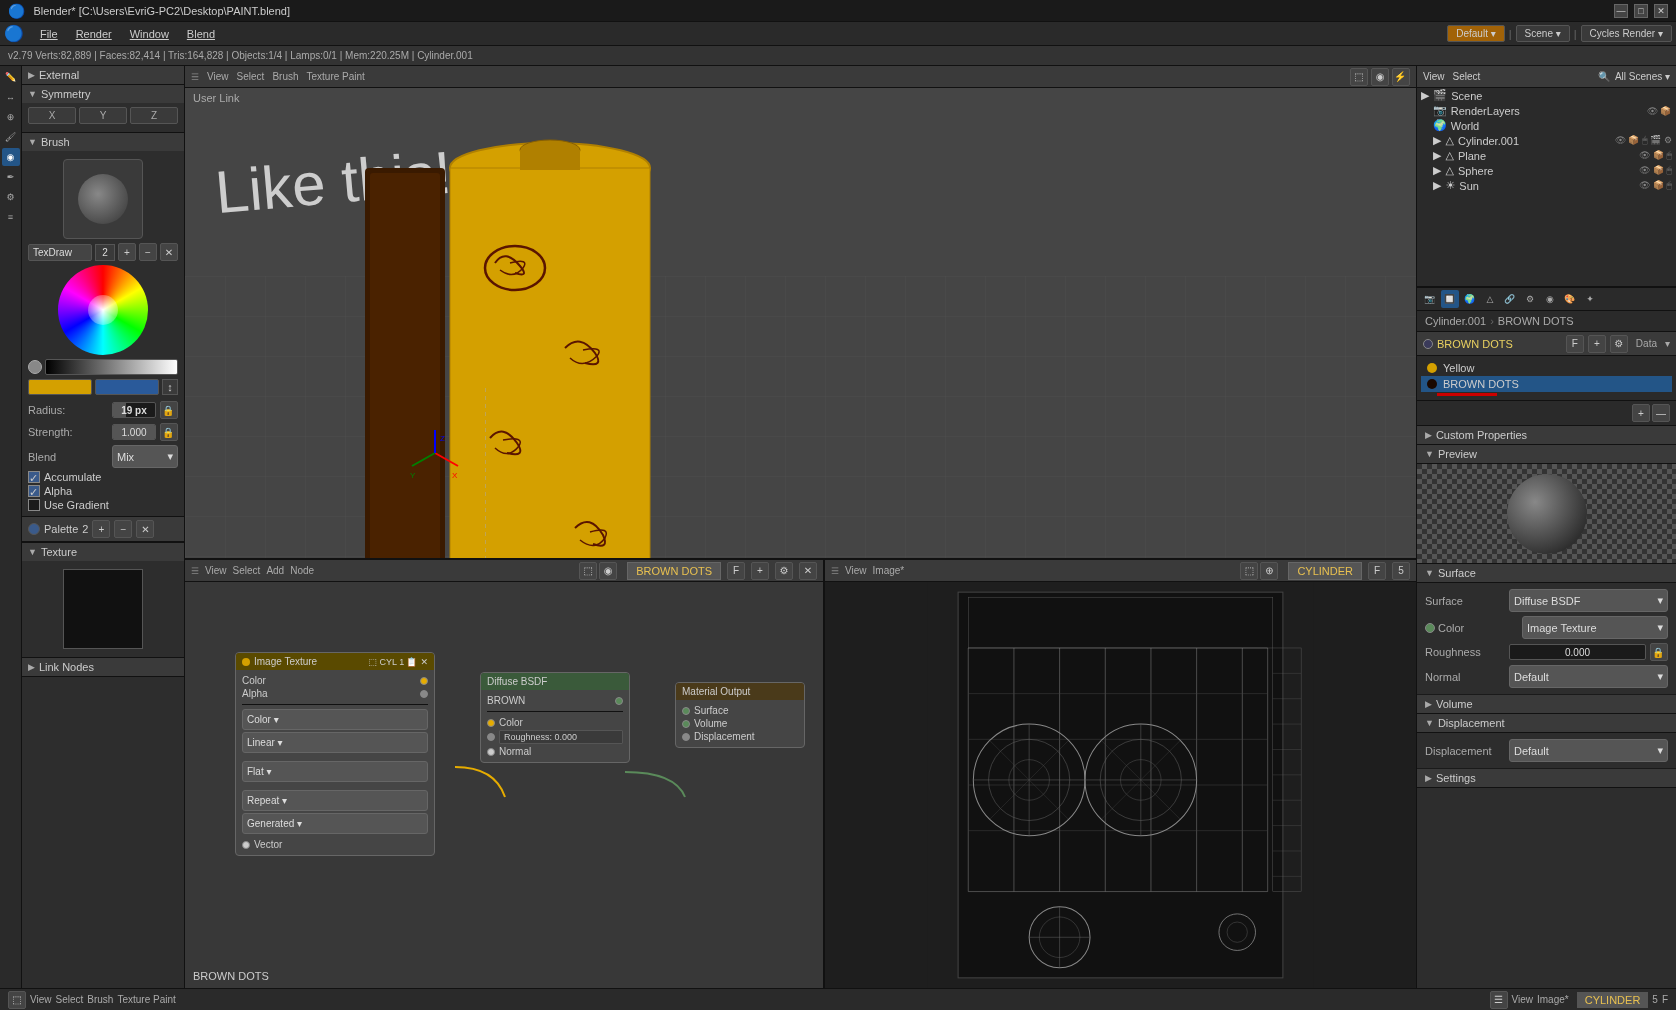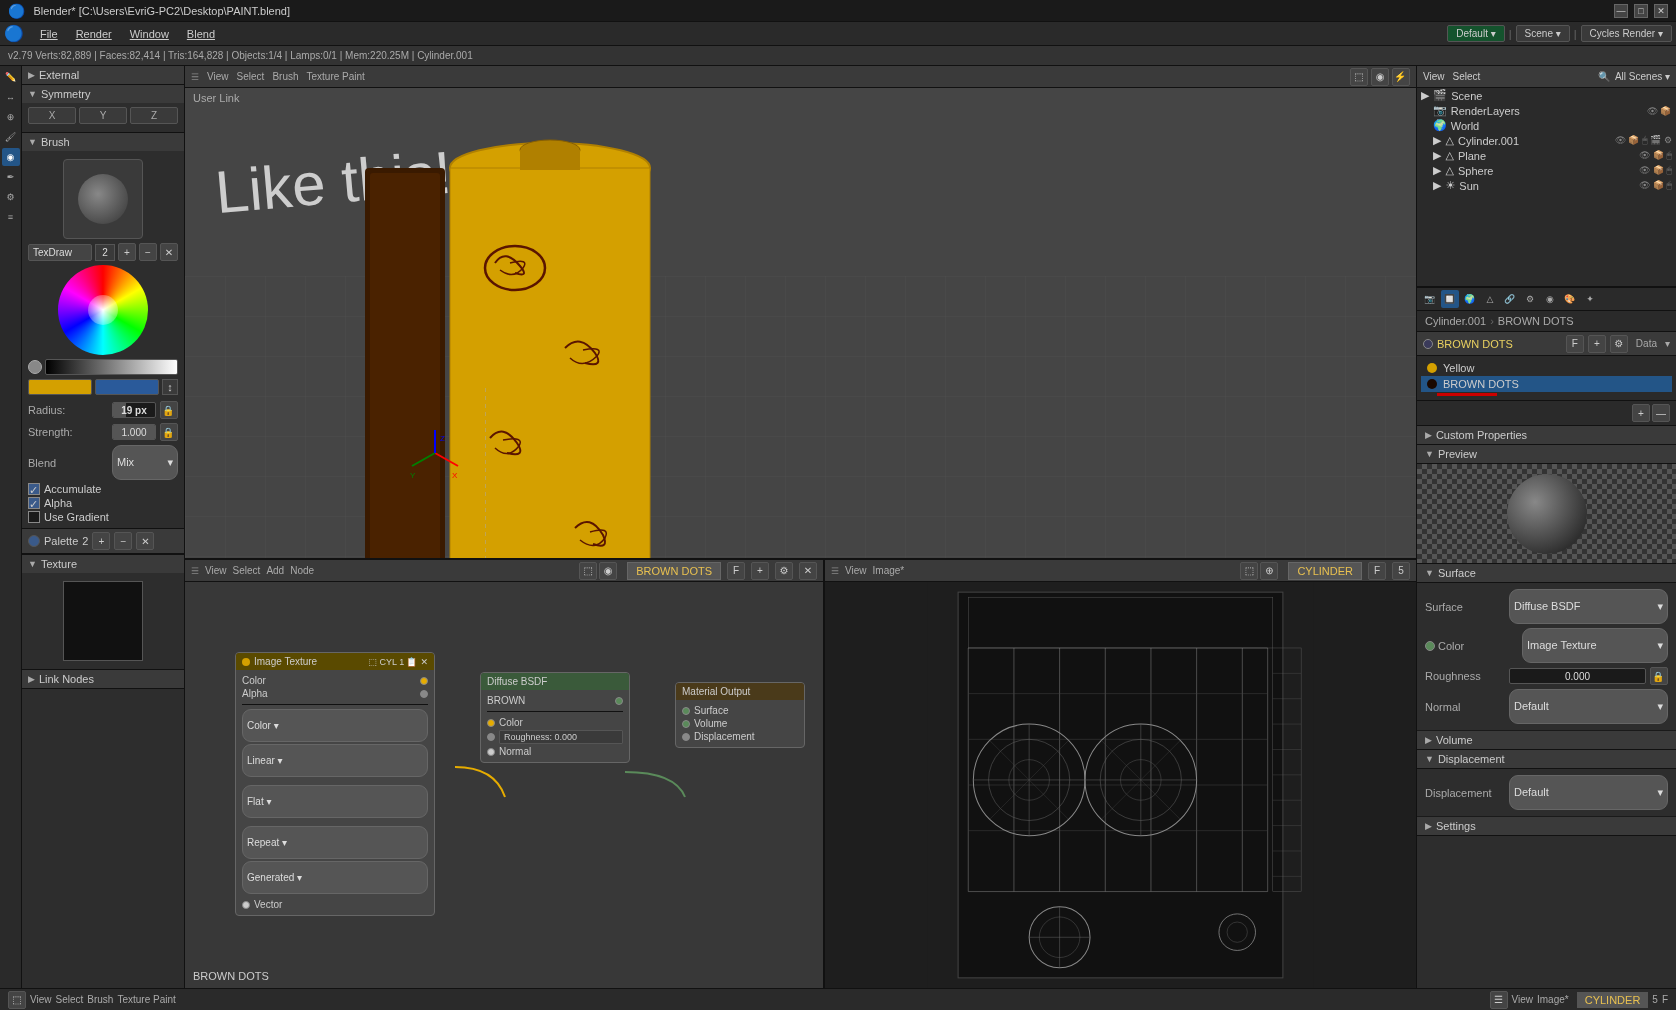--- a/index.html
+++ b/index.html
@@ -155,26 +155,27 @@
     .prop-label {
       width: 80px;
       font-size: 11px;
       color: #aaa;
       flex-shrink: 0;
     }
     .prop-dropdown {
       flex: 1;
       background: #555;
       border: 1px solid #666;
-      padding: 10px 4px;
+      padding: 4px 4px;
       font-size: 11px;
       color: #ddd;
-      border-radius: 9px;
+      border-radius: 3px;
       display: flex;
       justify-content: space-between;
+      align-items: center;
       cursor: pointer;
     }
 
     
     .panel-section {
       border-bottom: 1px solid #111;
     }
     .panel-section-header {
       background: #3a3a3a;
       padding: 3px 6px;
@@ -529,21 +530,21 @@
 
 <div id="menubar">
   <span style="font-size:16px; margin-right:6px;">🔵</span>
   <span class="menu-item">File</span>
   <span class="menu-item">Render</span>
   <span class="menu-item">Window</span>
   <span class="menu-item">Blend</span>
   <span style="flex:1;"></span>
 
   <div style="display:flex; align-items:center; gap:4px; margin-left:8px;">
-    <div style="background:#14532d; border:1px solid #555; padding:2px 8px; font-size:10px; border-radius:2px;">Default ▾</div>
+    <div style="background:#a16207; border:1px solid #555; padding:2px 8px; font-size:10px; border-radius:2px;">Default ▾</div>
     <span style="color:#666;">|</span>
     <div style="background:#3a3a3a; border:1px solid #555; padding:2px 8px; font-size:10px; border-radius:2px;">Scene ▾</div>
     <span style="color:#666;">|</span>
     <div style="background:#3a3a3a; border:1px solid #555; padding:2px 8px; font-size:10px; border-radius:2px;">Cycles Render ▾</div>
   </div>
 </div>
 
 <div id="infobar">
   <span>v2.79  Verts:82,889 | Faces:82,414 | Tris:164,828 | Objects:1/4 | Lamps:0/1 | Mem:220.25M | Cylinder.001</span>
 </div>

